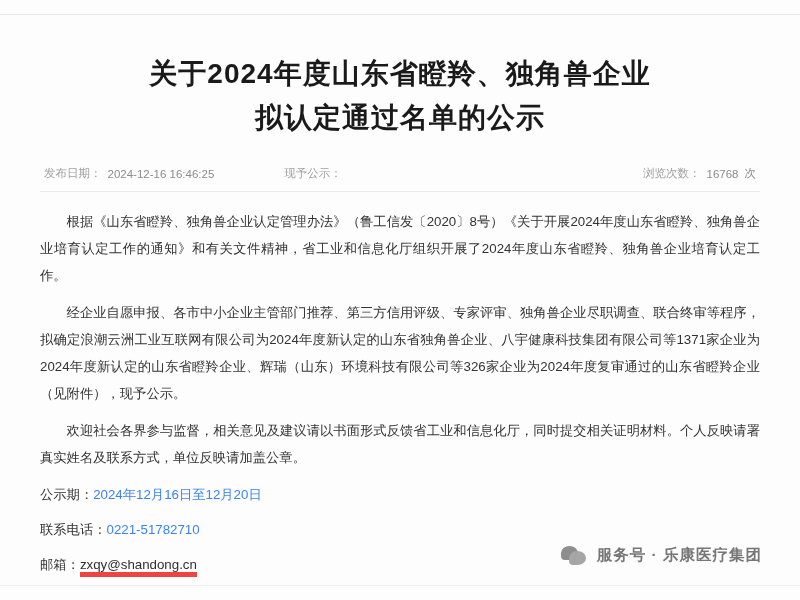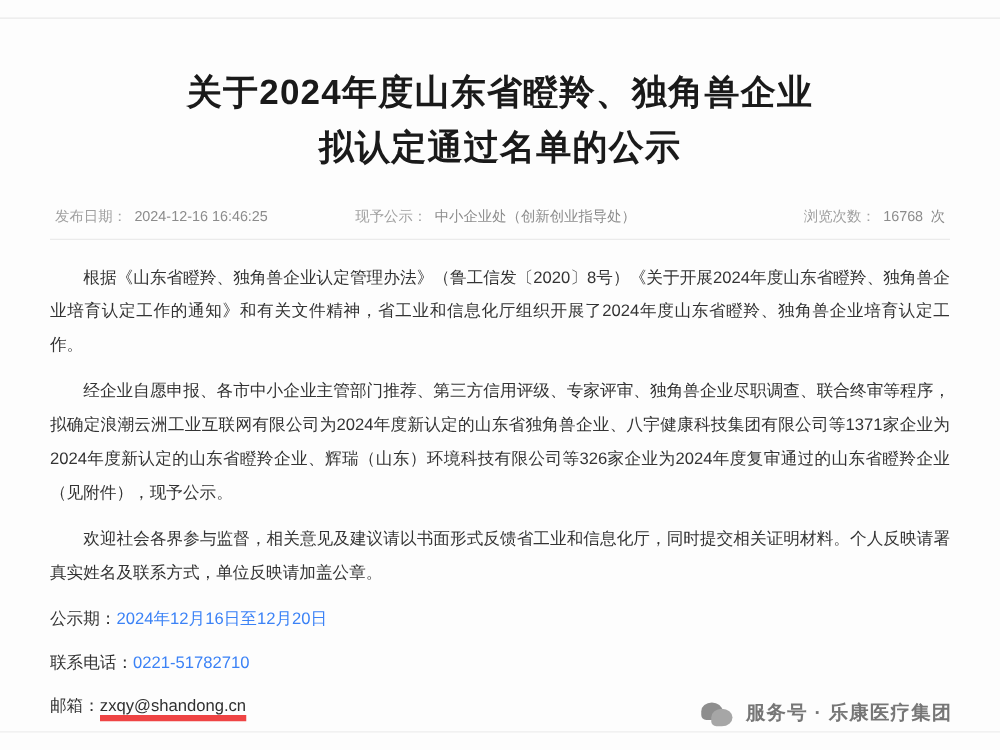--- a/index.html
+++ b/index.html
@@ -93,23 +93,23 @@
   .tail-value {
     color: #3b82f6;
   }
   .mail-value {
     color: #2f2f2f;
     border-bottom: 5px solid #ef4444;
   }
   .watermark {
     position: absolute;
     right: 38px;
-    bottom: 18px;
+    bottom: 34px;
     display: flex;
-    align-items: flex-start;
+    align-items: flex-end;
     gap: 10px;
     color: #4f4f4f;
     opacity: 0.75;
   }
   .wm-icon {
     width: 26px;
     height: 22px;
     position: relative;
   }
   .wm-icon .b1, .wm-icon .b2 {
@@ -151,21 +151,20 @@
     <div class="title-line">拟认定通过名单的公示</div>
   </div>
 
   <div class="meta-row">
     <div class="meta-item">
       <span class="meta-label">发布日期：</span>
       <span class="meta-value">2024-12-16 16:46:25</span>
     </div>
     <div class="meta-item meta-center">
       <span class="meta-label">现予公示：</span>
-      <span class="meta-value">中小企业处（创新创业指导处）</span>
     </div>
     <div class="meta-item">
       <span class="meta-label">浏览次数：</span>
       <span class="meta-value">16768</span>
       <span class="meta-value">次</span>
     </div>
   </div>
 
   <div class="divider"></div>
 

